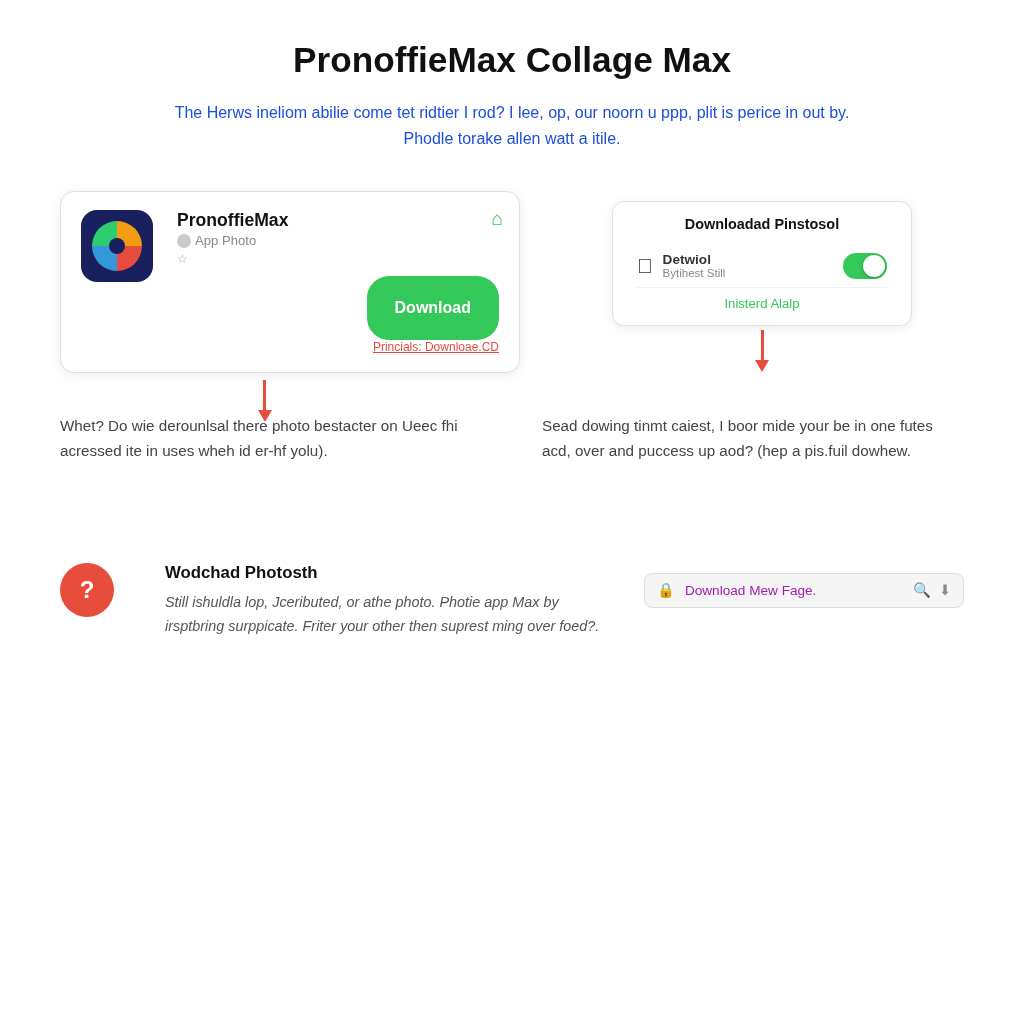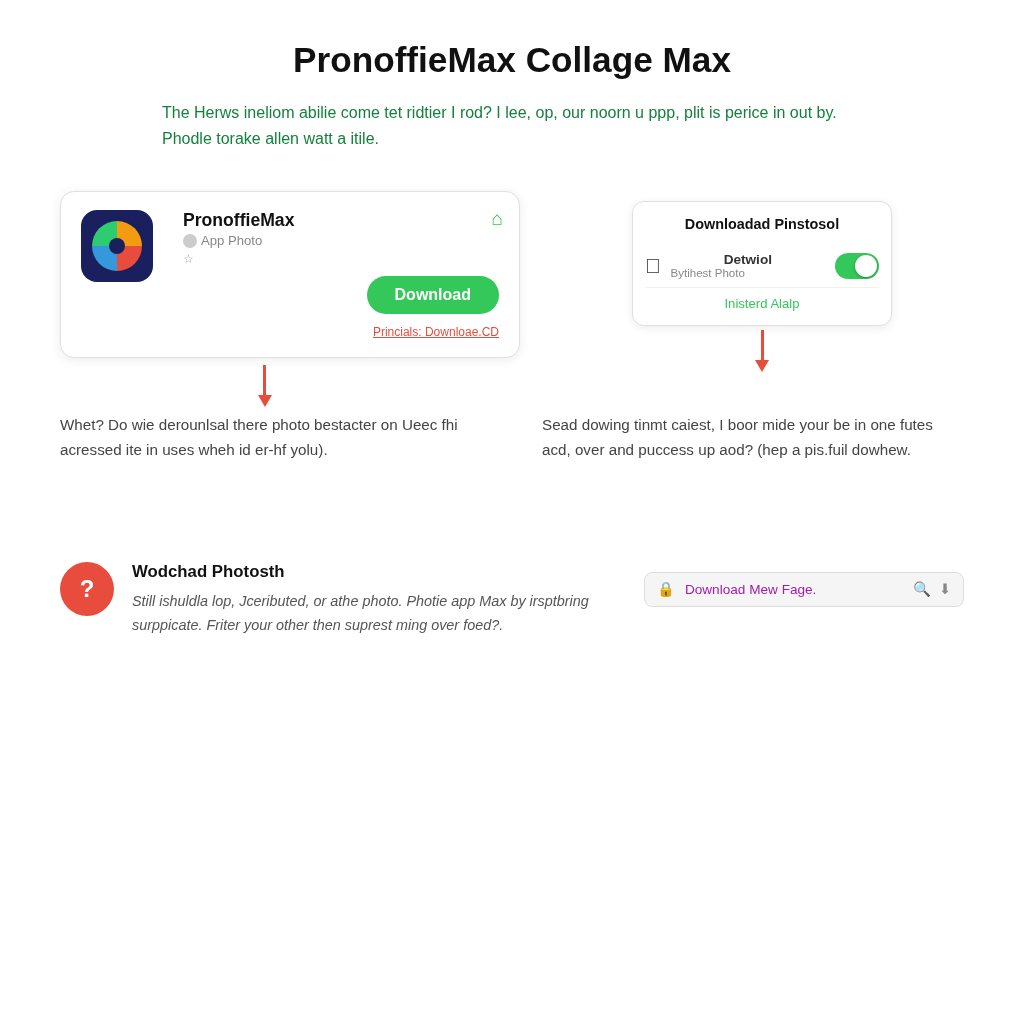--- a/index.html
+++ b/index.html
@@ -14,22 +14,23 @@
 
     .page-title {
       font-size: 2.2rem;
       font-weight: 700;
       text-align: center;
       margin-bottom: 20px;
       color: #111;
     }
 
     .page-subtitle {
+      text-align: center;
       font-size: 1rem;
-      color: #15803d;
+      color: #1d4ed8;
       line-height: 1.6;
       margin-bottom: 40px;
       max-width: 700px;
       margin-left: auto;
       margin-right: auto;
     }
 
     .top-section {
       display: flex;
       gap: 40px;
@@ -43,21 +44,21 @@
       border-radius: 14px;
       padding: 18px 20px;
       width: 460px;
       box-shadow: 0 2px 12px rgba(0,0,0,0.08);
       position: relative;
     }
 
     .app-card-inner {
       display: flex;
       align-items: flex-start;
-      gap: 30px;
+      gap: 24px;
     }
 
     .app-icon {
       width: 72px;
       height: 72px;
       border-radius: 16px;
       background: #1a1f5e;
       display: flex;
       align-items: center;
       justify-content: center;
@@ -111,33 +112,33 @@
     .house-icon {
       color: #34c759;
       font-size: 1.2rem;
     }
 
     .download-btn {
       background: #34c759;
       color: #fff;
       border: none;
       border-radius: 22px;
-      padding: 10px 28px;
+      padding: 23px 28px;
       font-size: 1rem;
       font-weight: 600;
       cursor: pointer;
       margin-top: 10px;
       display: block;
       margin-left: auto;
     }
 
     .app-card-footer {
       font-size: 0.75rem;
       color: #888;
-      margin-top: 11px;
+      margin-top: 0;
       text-align: right;
     }
 
     .app-card-footer span {
       color: #e74c3c;
       text-decoration: underline;
     }
 
     .red-arrow {
       display: flex;
@@ -168,22 +169,22 @@
       flex-direction: column;
       align-items: center;
       justify-content: center;
       padding-top: 10px;
     }
 
     .settings-card {
       background: #fff;
       border: 1px solid #e0e0e0;
       border-radius: 12px;
-      padding: 14px 12px;
-      width: 260px;
+      padding: 14px 24px;
+      width: 300px;
       box-shadow: 0 2px 10px rgba(0,0,0,0.08);
       position: relative;
     }
 
     .settings-title {
       font-size: 0.9rem;
       font-weight: 600;
       text-align: center;
       color: #111;
       margin-bottom: 12px;
@@ -202,21 +203,20 @@
     }
 
     .settings-label {
       flex: 1;
       font-size: 0.85rem;
     }
 
     .settings-label-main {
       font-weight: 600;
       font-size: 0.85rem;
-      text-align: center;
     }
 
     .settings-label-sub {
       font-size: 0.72rem;
       color: #888;
     }
 
     .toggle-on {
       width: 44px;
       height: 26px;
@@ -289,20 +289,21 @@
       align-items: center;
       justify-content: center;
       color: #fff;
       font-size: 1.5rem;
       font-weight: 700;
       flex-shrink: 0;
     }
 
     .faq-content {
       flex: 1;
+      margin-left: 33px;
     }
 
     .faq-title {
       font-size: 1.05rem;
       font-weight: 700;
       color: #111;
       margin-bottom: 8px;
     }
 
     .faq-text {
@@ -394,21 +395,21 @@
     </div>
   </div>
 
   <div class="right-panel">
     <div class="settings-card">
       <div class="settings-title">Downloadad Pinstosol</div>
       <div class="settings-row">
         <span class="apple-logo"></span>
         <div class="settings-label">
           <div class="settings-label-main">Detwiol</div>
-          <div class="settings-label-sub">Bytihest Photo</div>
+          <div class="settings-label-sub">Bytihest Still</div>
         </div>
         <div class="toggle-on">
           <div class="toggle-knob"></div>
         </div>
       </div>
       <span class="install-link">Inisterd Alalp</span>
     </div>
 
     <div class="red-arrow-right">
       <div class="red-arrow-line"></div>

